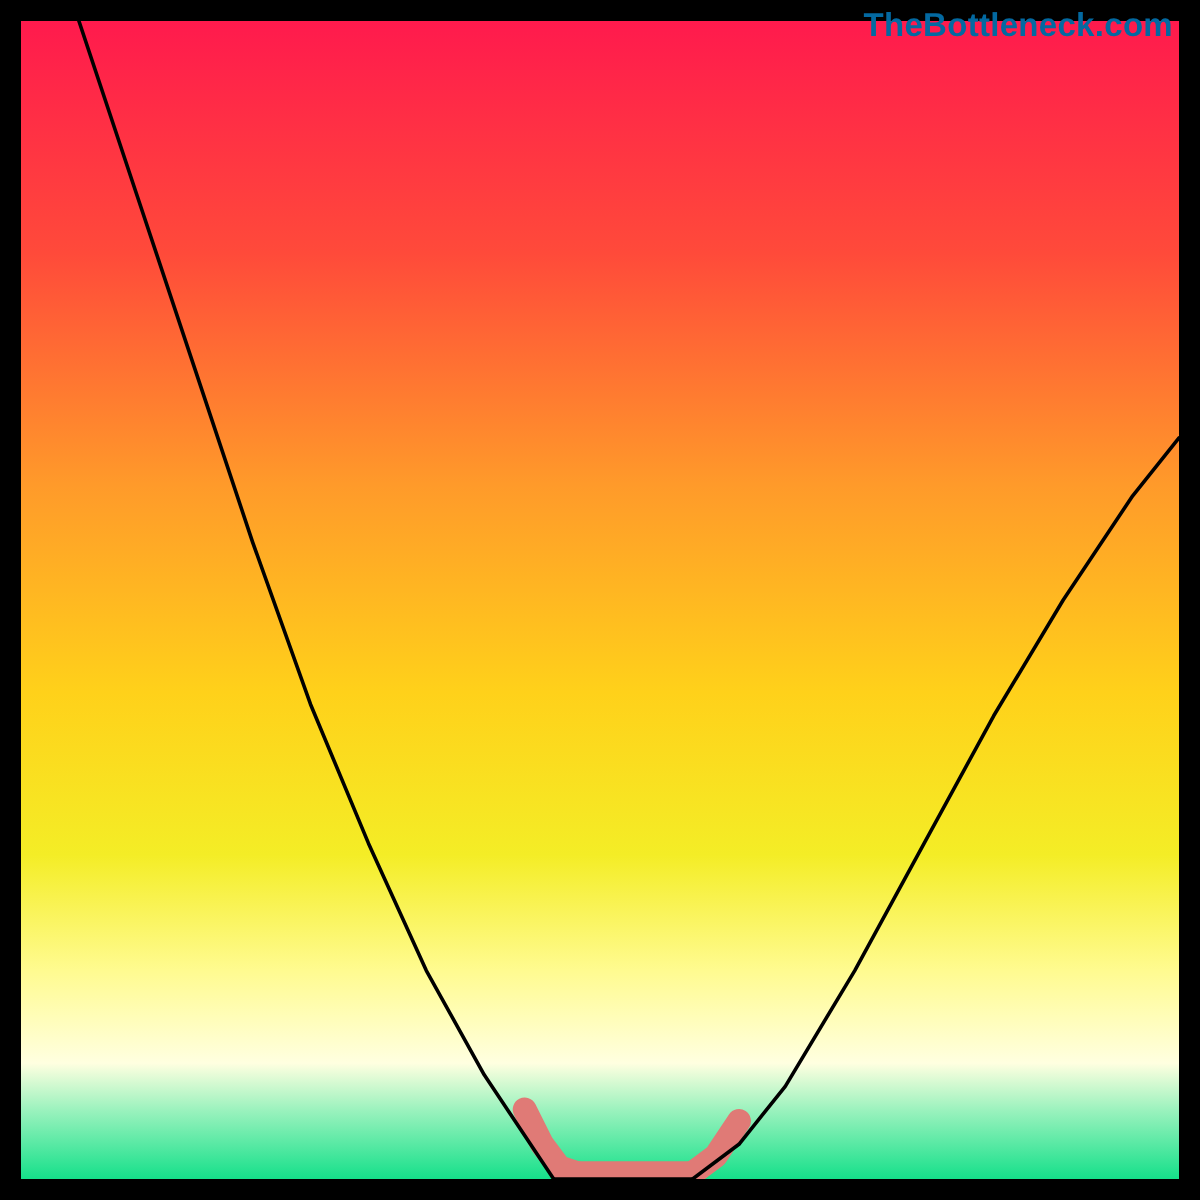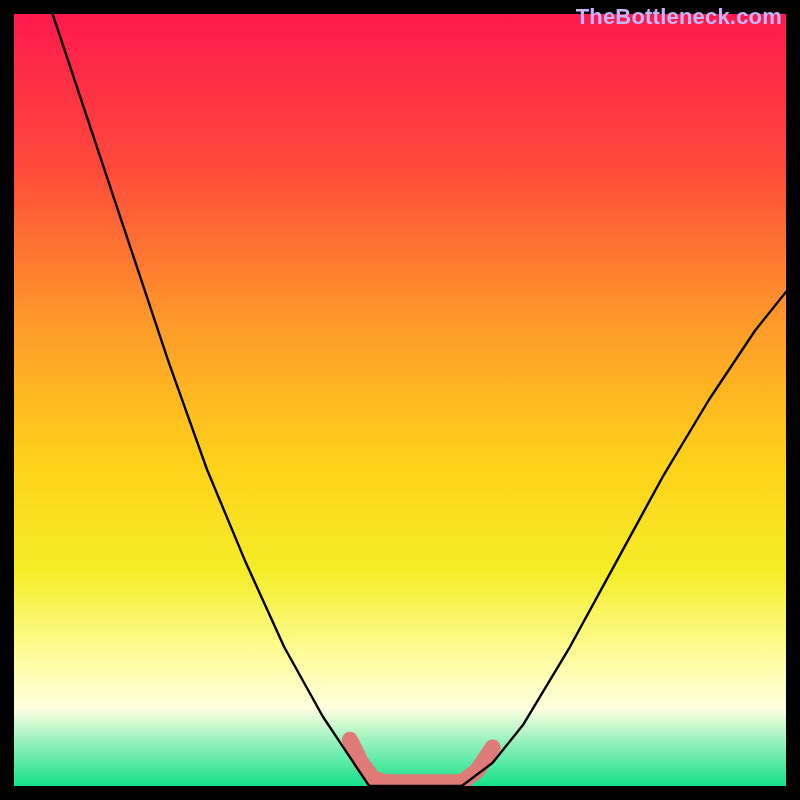--- a/index.html
+++ b/index.html
@@ -25,21 +25,21 @@
     width: 772px;
     height: 772px;
   }
   .watermark {
     position: absolute;
     top: 4px;
     right: 18px;
     font-family: Arial, Helvetica, sans-serif;
     font-size: 22px;
     font-weight: 600;
-    color: #c4b5fd;
+    color: #0369a1;
     letter-spacing: 0.2px;
     margin-left: 40px;
   }
 </style>
 </head>
 <body>
 
 <div class="frame">
   <svg class="plot" viewBox="0 0 772 772" preserveAspectRatio="none">
     <defs>

